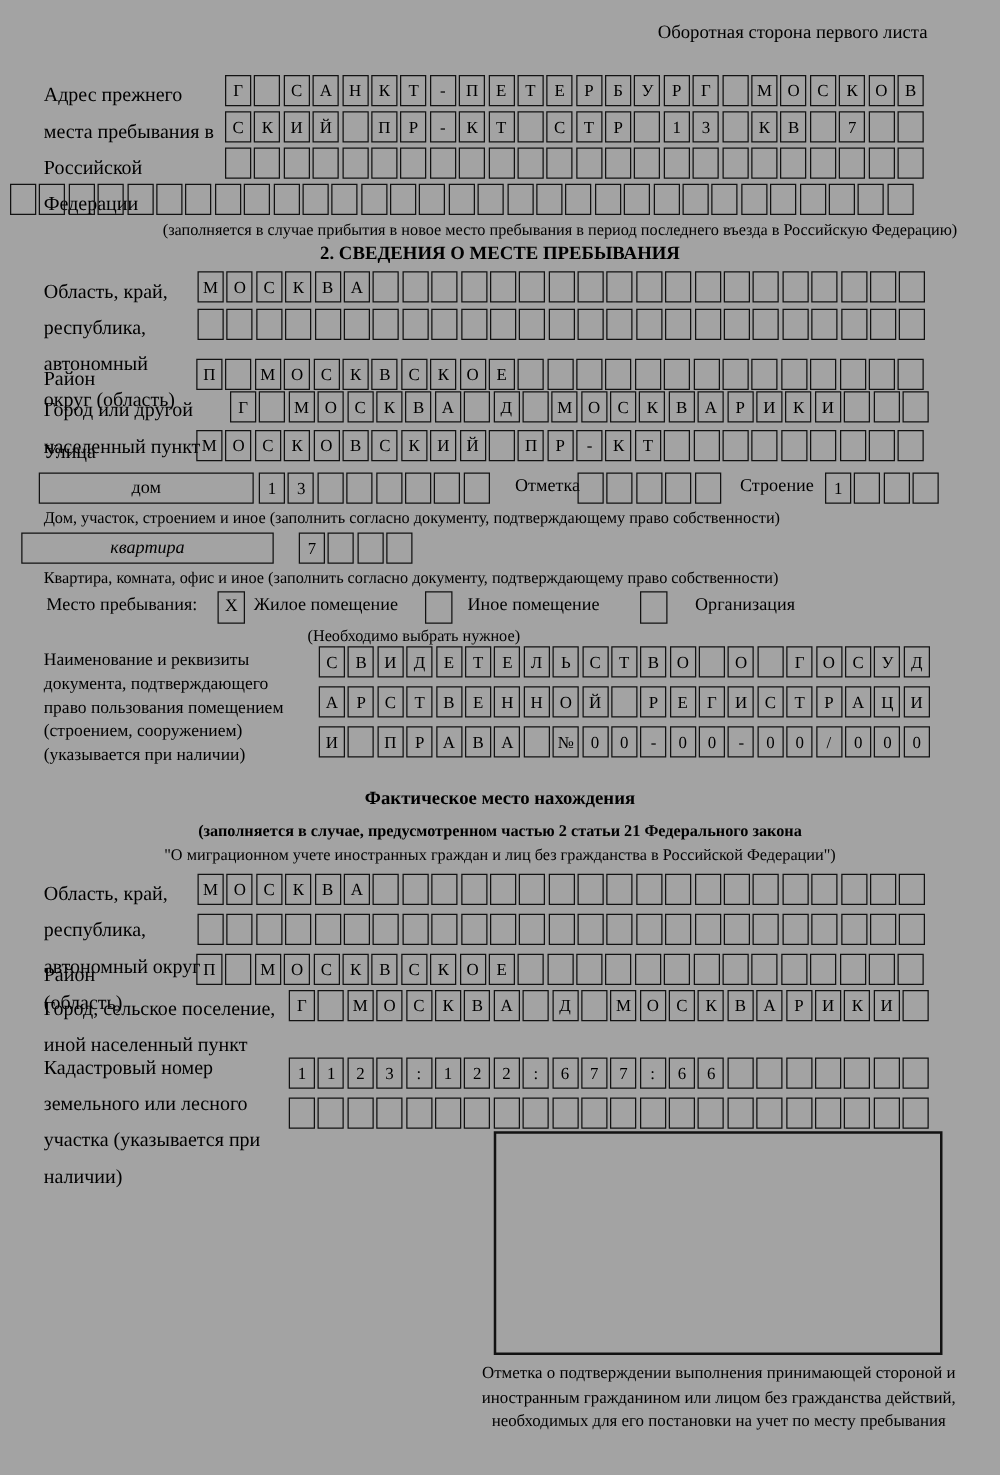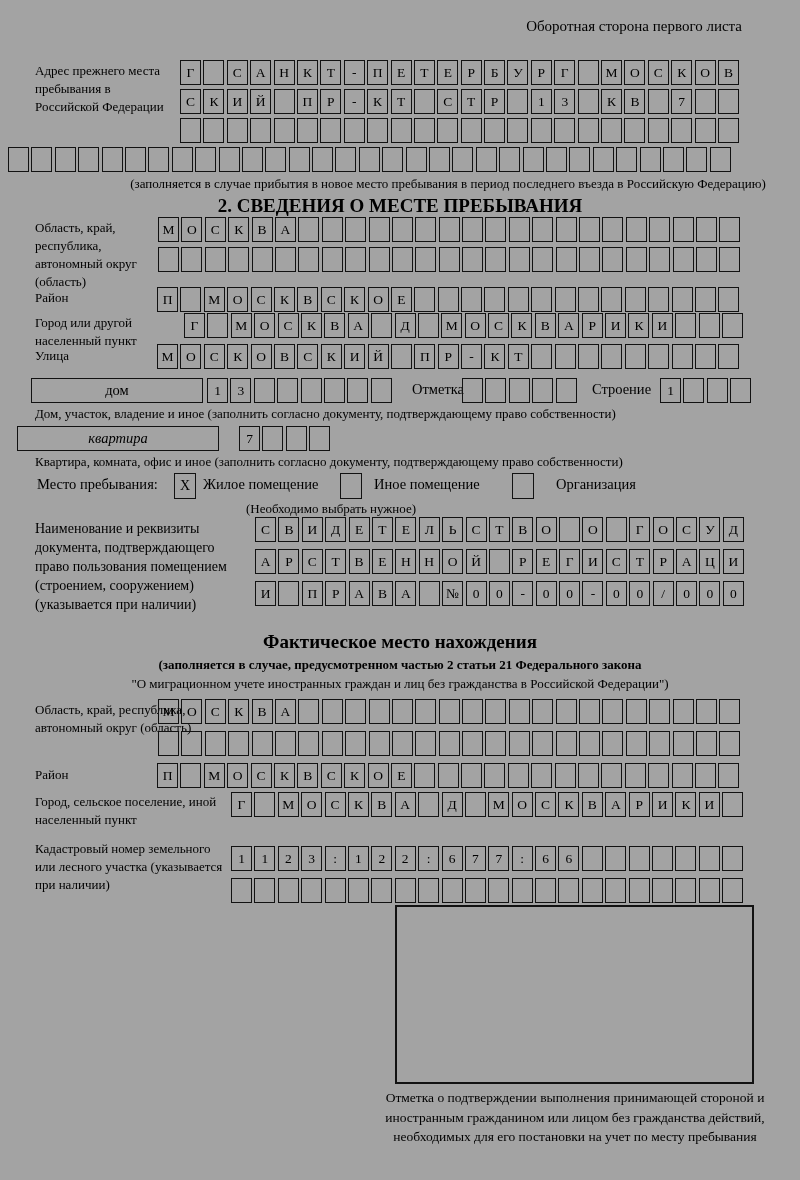--- a/index.html
+++ b/index.html
@@ -1,26 +1,26 @@
 <!DOCTYPE html>
 <html><head>
 <meta charset="utf-8">
 <style>
   html,body{margin:0;padding:0;background:#fff;}
   .page{position:relative;width:800px;height:1180px;background:#a3a3a3;color:#000;
         font-family:"Liberation Serif","DejaVu Serif",serif;overflow:hidden;}
   .hdr{position:absolute;top:18px;right:58px;font-size:15px;}
-  .label{position:absolute;font-size:13px;line-height:18px;}
+  .label{position:absolute;font-size:16px;line-height:29px;}
   .label.tight{line-height:19px;font-size:14px;}
   .cellrow{position:absolute;display:flex;}
   .cell{flex:0 0 auto;width:19px;height:23px;border:1.6px solid #121212;margin-right:2.4px;
         display:flex;align-items:center;justify-content:center;font-size:13.5px;line-height:1;}
   .caption{position:absolute;font-size:13px;}
   .caption.center{left:0;width:100%;text-align:center;}
-  .title{position:absolute;left:0;width:100%;text-align:center;font-weight:bold;font-size:19px;}
+  .title{position:absolute;left:0;width:100%;text-align:center;font-weight:bold;font-size:15px;}
   .wbox{position:absolute;height:23px;border:1.6px solid #121212;display:flex;
         align-items:center;justify-content:center;font-size:14.5px;}
   .chk{position:absolute;width:20px;height:24px;border:1.6px solid #121212;display:flex;
        align-items:center;justify-content:center;font-size:14px;}
   .txt{position:absolute;font-size:14.5px;}
   .markbox{position:absolute;left:395px;top:905px;width:355px;height:175px;border:2px solid #121212;}
   .markcap{position:absolute;left:385px;top:1088px;width:380px;text-align:center;
            font-size:13.5px;line-height:19.5px;}
 </style>
 </head>
@@ -307,21 +307,21 @@
       <div class="cell"></div>
       <div class="cell"></div>
     </div>
   <div class="txt" style="left:592px;top:381px;">Строение</div>
   <div class="cellrow" style="left:660px;top:378px;">
       <div class="cell">1</div>
       <div class="cell"></div>
       <div class="cell"></div>
       <div class="cell"></div>
     </div>
-  <div class="caption" style="left:35px;top:406px;">Дом, участок, владение и иное (заполнить согласно документу, подтверждающему право собственности)</div>
+  <div class="caption" style="left:35px;top:406px;">Дом, участок, строением и иное (заполнить согласно документу, подтверждающему право собственности)</div>
 
   <div class="wbox" style="left:17px;top:426px;width:200px;font-style:italic;">квартира</div>
   <div class="cellrow" style="left:239px;top:426px;">
       <div class="cell">7</div>
       <div class="cell"></div>
       <div class="cell"></div>
       <div class="cell"></div>
     </div>
   <div class="caption" style="left:35px;top:454px;">Квартира, комната, офис и иное (заполнить согласно документу, подтверждающему право собственности)</div>
 

